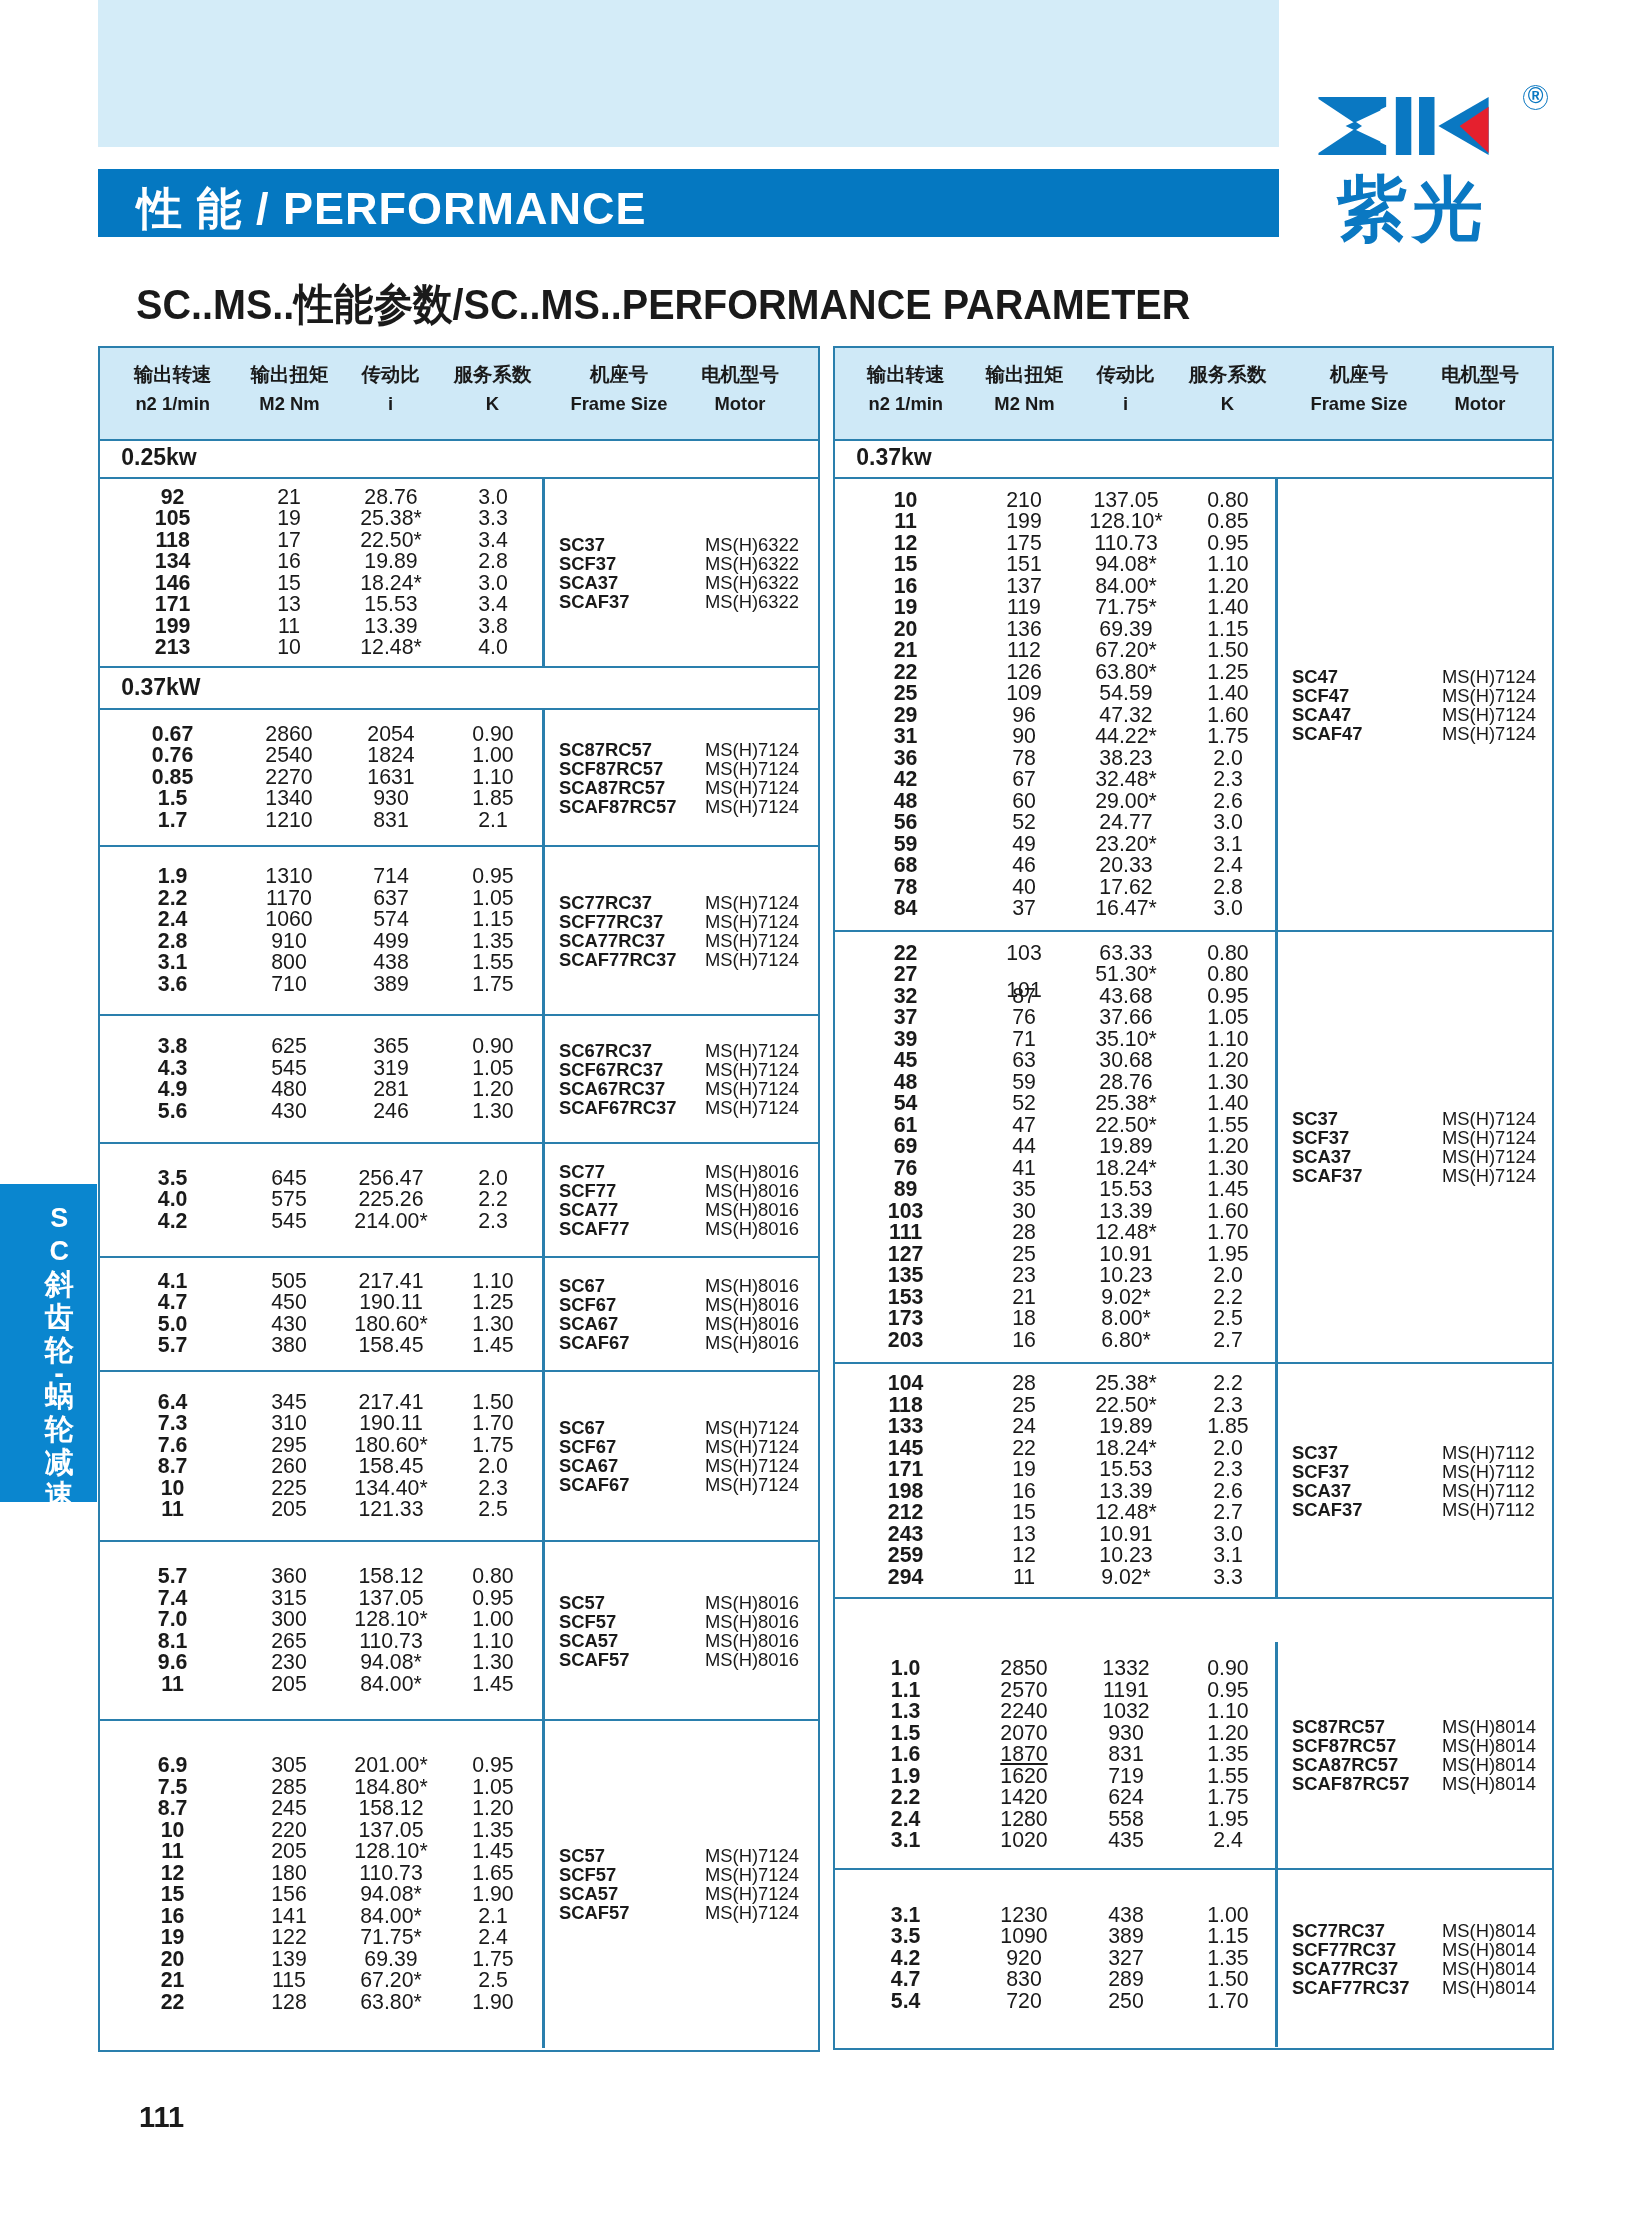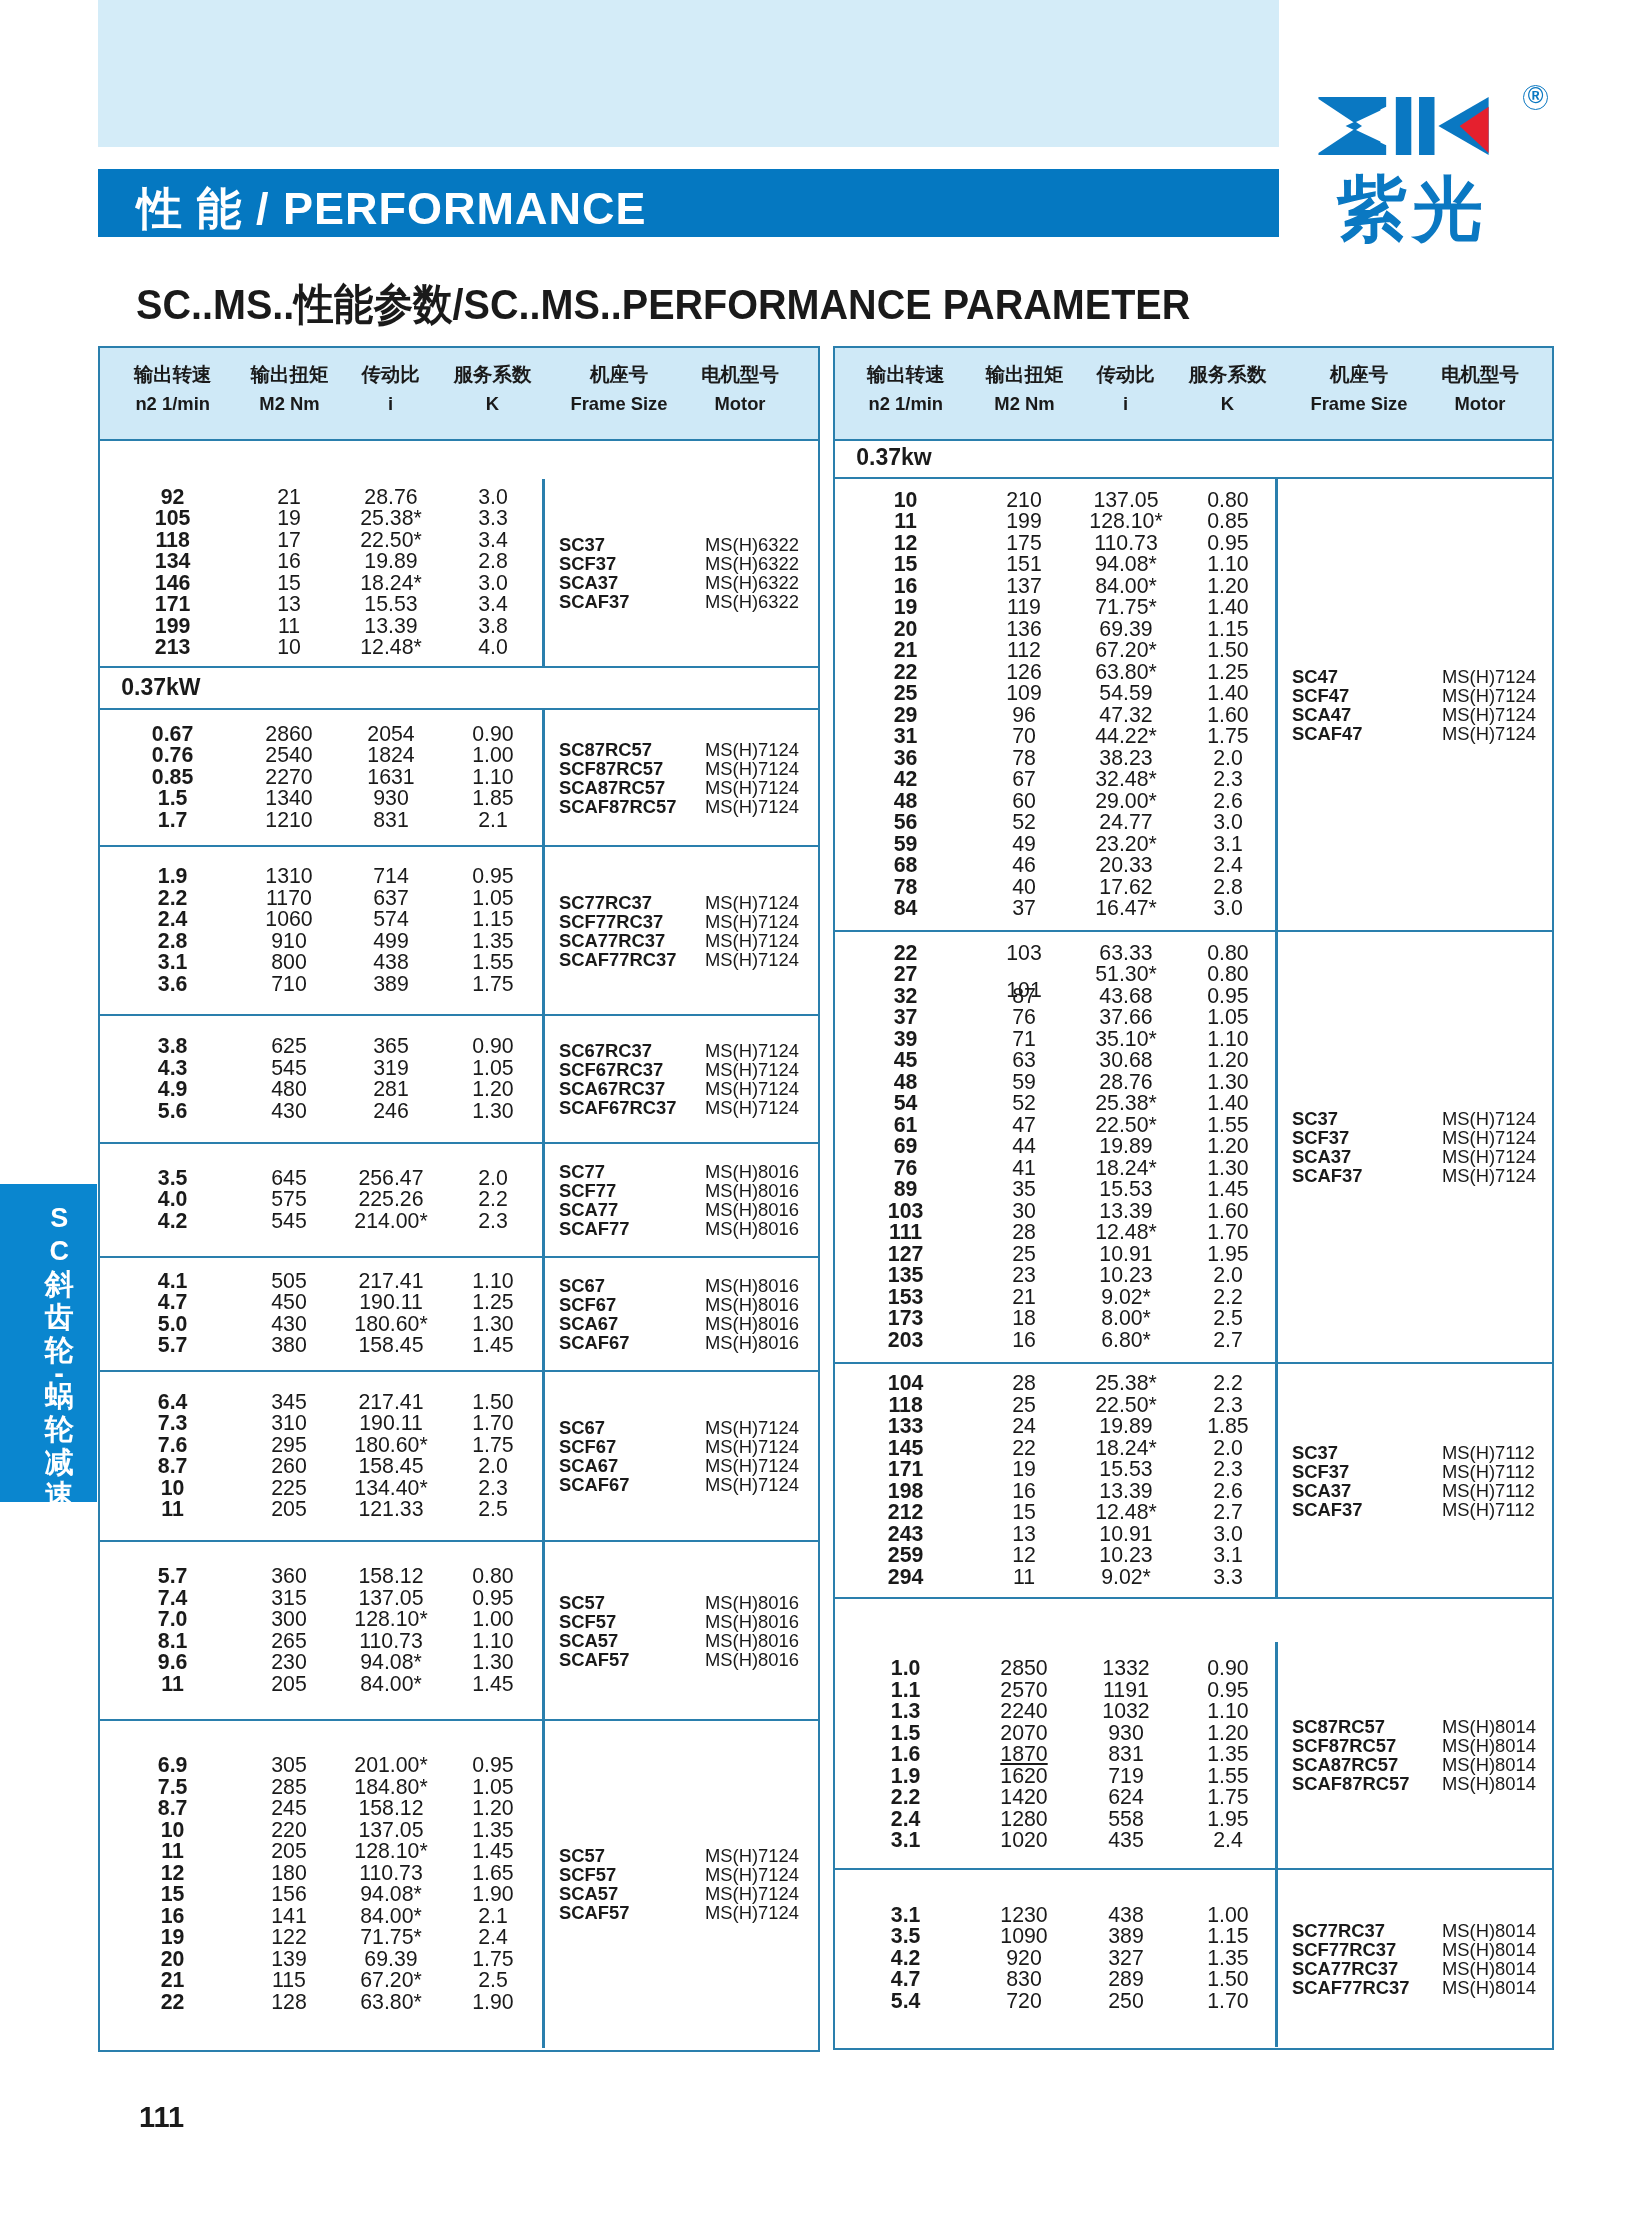--- a/index.html
+++ b/index.html
@@ -100,20 +100,21 @@
       </div>
       <div class="th" style="left: 451px; width: 136px;">
         <span class="cn">机座号</span>
         <span class="en">Frame Size</span>
       </div>
       <div class="th" style="left: 582px; width: 116px;">
         <span class="cn">电机型号</span>
         <span class="en">Motor</span>
       </div>
     </div>
+    <div class="band" style="top: 90px; height: 41px;">0.25kw</div>
     <div class="grp" style="top: 131px; height: 189px;">
       <div class="divider" style="left: 442px;"></div>
       <div class="rows" style="width: 442px;">
         <div class="row" style="position: relative;">
           <span class="c-n2" style="position: absolute; left: 14.6px; width: 116px;">92</span>
           <span class="c-val" style="position: absolute; left: 131px; width: 116px;">21</span>
           <span class="c-val" style="position: absolute; left: 233px; width: 116px;">28.76</span>
           <span class="c-val" style="position: absolute; left: 335px; width: 116px;">3.0</span>
         </div>
         <div class="row" style="position: relative;">
@@ -732,21 +733,21 @@
           <span class="c-val" style="position: absolute; left: 335px; width: 116px;">1.40</span>
         </div>
         <div class="row" style="position: relative;">
           <span class="c-n2" style="position: absolute; left: 12.6px; width: 116px;">29</span>
           <span class="c-val" style="position: absolute; left: 131px; width: 116px;">96</span>
           <span class="c-val" style="position: absolute; left: 233px; width: 116px;">47.32</span>
           <span class="c-val" style="position: absolute; left: 335px; width: 116px;">1.60</span>
         </div>
         <div class="row" style="position: relative;">
           <span class="c-n2" style="position: absolute; left: 12.6px; width: 116px;">31</span>
-          <span class="c-val" style="position: absolute; left: 131px; width: 116px;">70</span>
+          <span class="c-val" style="position: absolute; left: 131px; width: 116px;">90</span>
           <span class="c-val" style="position: absolute; left: 233px; width: 116px;">44.22*</span>
           <span class="c-val" style="position: absolute; left: 335px; width: 116px;">1.75</span>
         </div>
         <div class="row" style="position: relative;">
           <span class="c-n2" style="position: absolute; left: 12.6px; width: 116px;">36</span>
           <span class="c-val" style="position: absolute; left: 131px; width: 116px;">78</span>
           <span class="c-val" style="position: absolute; left: 233px; width: 116px;">38.23</span>
           <span class="c-val" style="position: absolute; left: 335px; width: 116px;">2.0</span>
         </div>
         <div class="row" style="position: relative;">

